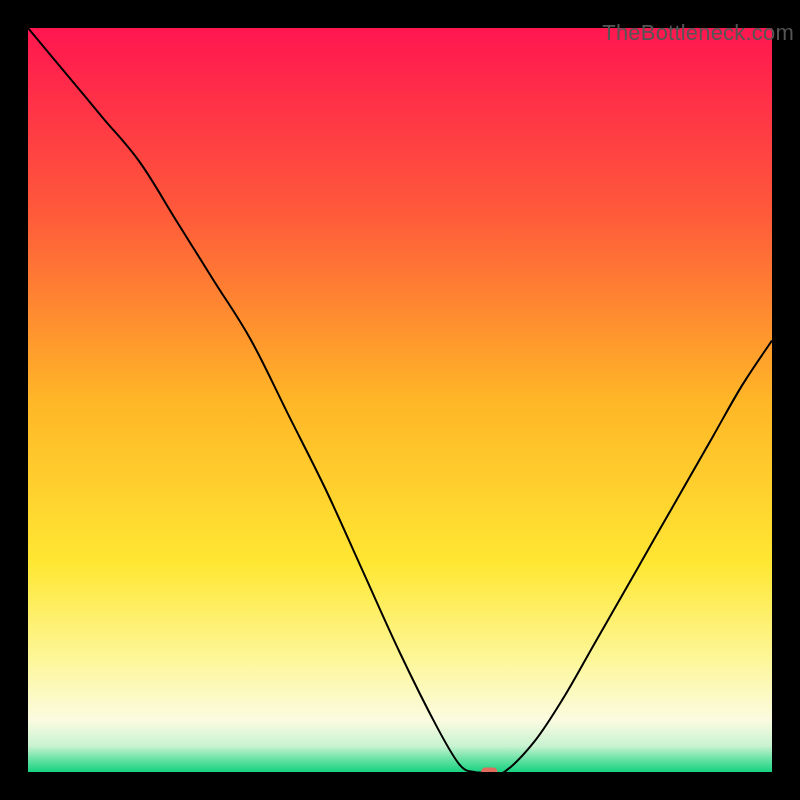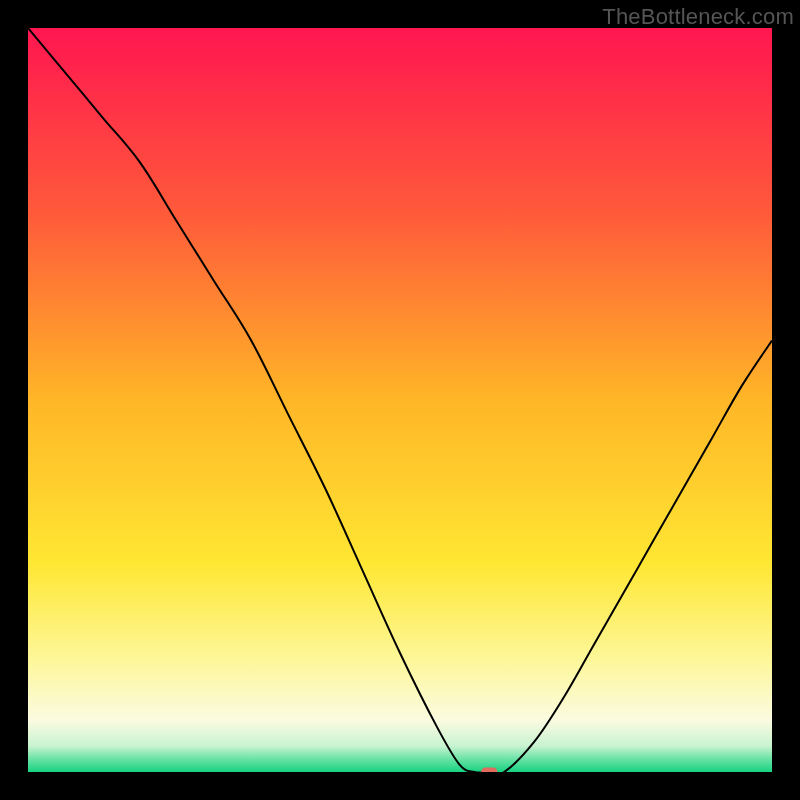--- a/index.html
+++ b/index.html
@@ -12,21 +12,21 @@
     font-family: Arial, Helvetica, sans-serif;
   }
   .frame {
     position: relative;
     width: 800px;
     height: 800px;
     background: #000;
   }
   .watermark {
     position: absolute;
-    top: 4px;
+    top: 20px;
     right: 6px;
     color: #555;
     font-size: 22px;
     letter-spacing: 0.2px;
     z-index: 5;
     font-weight: 500;
   }
   .plot-wrap {
     position: absolute;
     left: 28px;

